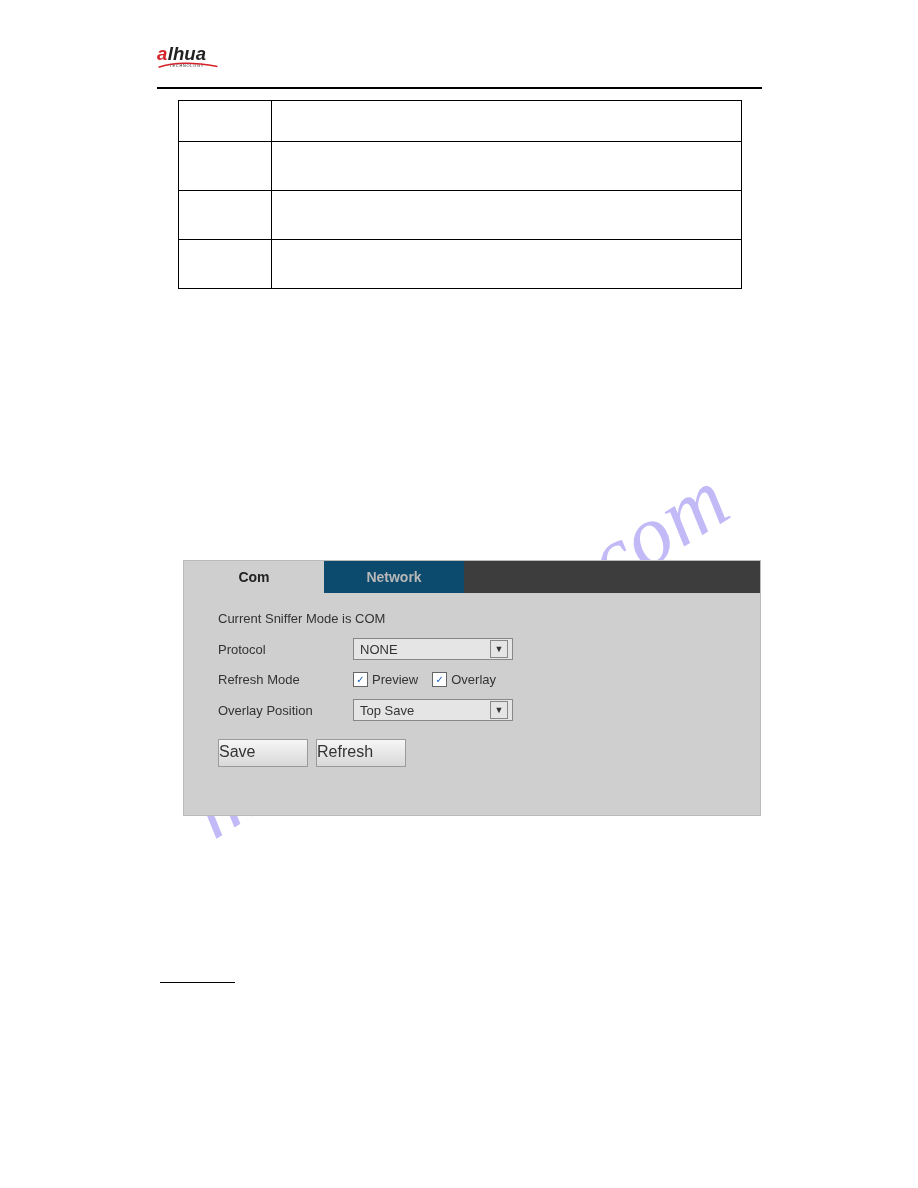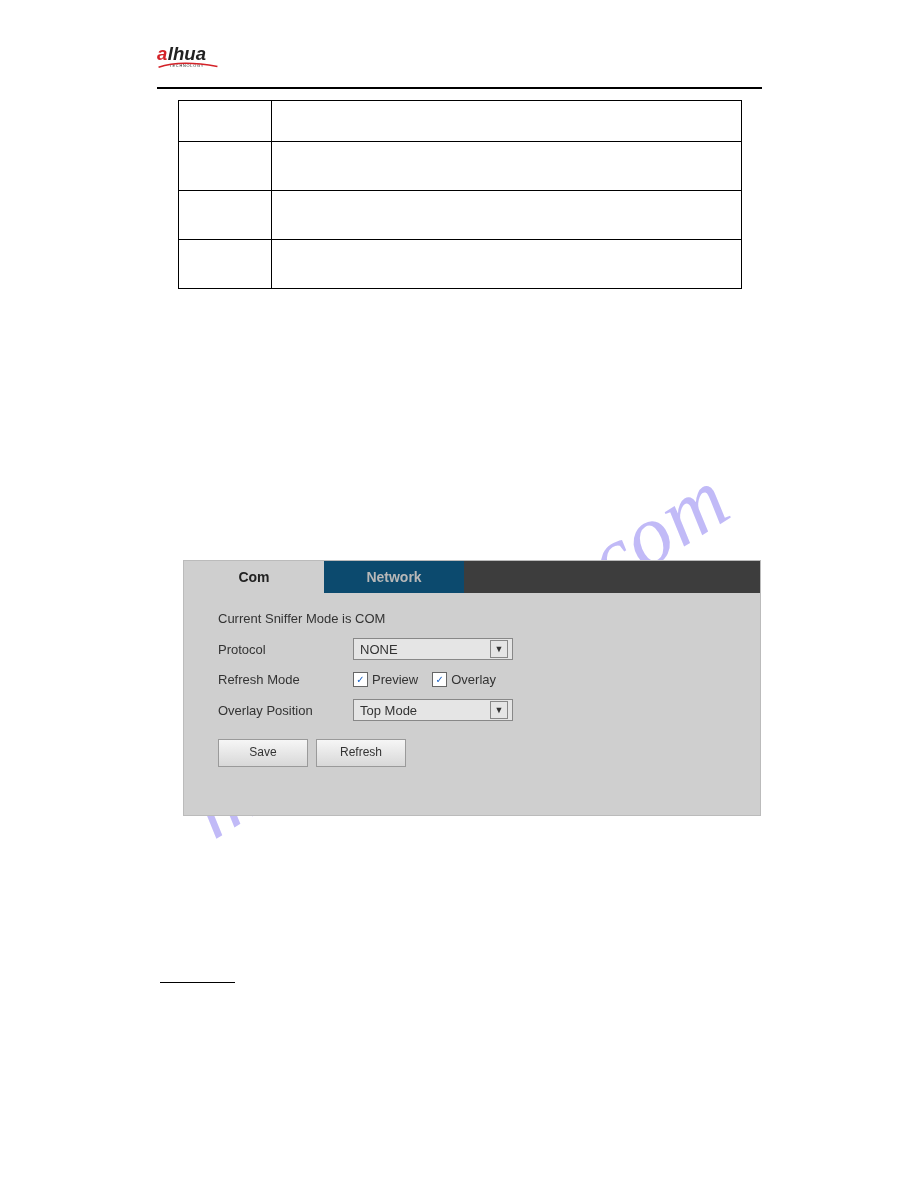--- a/index.html
+++ b/index.html
@@ -143,23 +143,23 @@
     color: #1b62c4;
     margin-right: 4px;
     line-height: 1;
   }
   .save-row { margin-top: 18px; }
   .btn {
     width: 88px;
     height: 26px;
     border: 1px solid #9a9a9a;
     background: linear-gradient(#f6f6f6, #d8d8d8);
-    text-align: center;
+    text-align: left;
     line-height: 24px;
-    font-size: 12px;
+    font-size: 16px;
     color: #333;
     margin-right: 8px;
     display: inline-block;
   }
 
   
   .watermark {
     position: absolute;
     left: 50%;
     top: 55%;
@@ -246,21 +246,21 @@
         </span>
         <span class="chk">
           <span class="chk-box">✓</span>
           <span>Overlay</span>
         </span>
       </div>
 
       <div class="ui-row">
         <span class="ui-label">Overlay Position</span>
         <span class="ui-select">
-          <span>Top Mode</span>
+          <span>Top Save</span>
           <span class="arrow">▼</span>
         </span>
       </div>
 
       <div class="ui-row save-row">
         <span class="btn">Save</span>
         <span class="btn">Refresh</span>
       </div>
     </div>
   </div>

